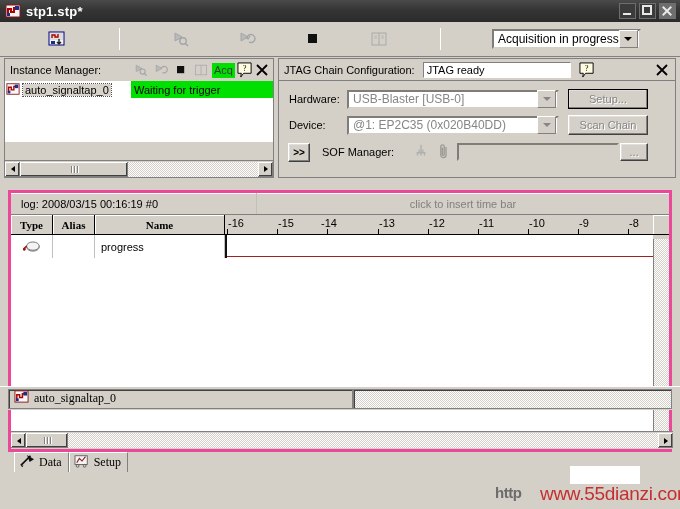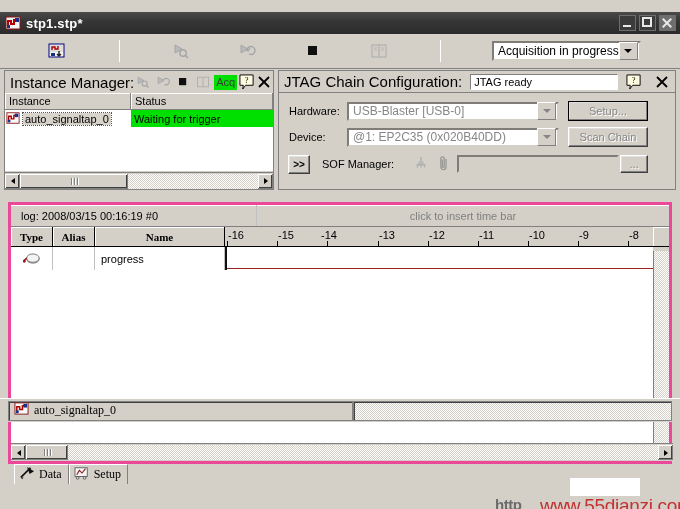--- a/index.html
+++ b/index.html
@@ -3,21 +3,21 @@
 <meta charset="utf-8">
 <style>
   html,body{margin:0;padding:0;}
   body{
     width:680px;height:509px;overflow:hidden;
     background:#d4d0c8;
     font-family:"Liberation Sans", sans-serif;
     font-size:11px;color:#000;
     -webkit-font-smoothing:none;
   }
-  .win{position:absolute;left:0;top:0;width:680px;height:410px;background:#d4d0c8;box-sizing:border-box;margin-top:12px;}
+  .win{position:absolute;left:0;top:0;width:680px;height:410px;background:#d4d0c8;box-sizing:border-box;}
 
   
   .titlebar{position:absolute;left:0;top:0;width:680px;height:22px;
     background:linear-gradient(to bottom,#4a4a4a 0%,#353535 45%,#2b2b2b 100%);
     display:flex;align-items:center;}
   .title-ico{width:16px;height:16px;margin-left:5px;margin-right:5px;position:relative;flex:none;}
   .title-txt{color:#fff;font-size:13px;font-weight:bold;letter-spacing:.2px;
     font-family:"Liberation Sans",sans-serif;}
   .tb-btns{margin-left:auto;display:flex;align-items:center;margin-right:4px;gap:3px;}
   .tb-btn{width:15px;height:14px;background:#3b3b3b;border:1px solid #6e6e6e;
@@ -38,21 +38,21 @@
   .combo{height:20px;border:2px inset #d4d0c8;background:#fff;display:flex;align-items:center;
      box-sizing:border-box;}
   .combo .ctext{padding-left:4px;flex:1;font-size:12px;white-space:nowrap;overflow:hidden;}
   .combo .carrow{width:17px;height:16px;border:1px solid #fff;border-right-color:#808080;border-bottom-color:#808080;
      background:#d4d0c8;display:flex;align-items:center;justify-content:center;margin-right:1px;}
   .tri-d{width:0;height:0;border-left:4px solid transparent;border-right:4px solid transparent;border-top:4px solid #000;}
 
   
   .panel{position:absolute;background:#d4d0c8;border:1px solid #808080;box-sizing:border-box;}
   .panel-hd{height:20px;display:flex;align-items:center;border-bottom:1px solid #808080;box-sizing:border-box;}
-  .panel-hd .ptitle{padding-left:5px;font-size:15px;white-space:nowrap;text-align:right;}
+  .panel-hd .ptitle{padding-left:5px;font-size:11px;white-space:nowrap;text-align:right;}
 
   .inpt{border:2px inset #d4d0c8;background:#fff;height:17px;box-sizing:border-box;
      display:flex;align-items:center;padding-left:3px;font-size:11px;overflow:hidden;white-space:nowrap;}
   .inpt.dis{background:#d4d0c8;color:#868686;}
   .btn{border:1px solid #fff;border-right-color:#404040;border-bottom-color:#404040;
      background:#d4d0c8;box-shadow:inset -1px -1px 0 #808080, inset 1px 1px 0 #dfdfdf;
      display:flex;align-items:center;justify-content:center;font-size:11px;box-sizing:border-box;}
   .btn.dis{color:#868686;text-shadow:1px 1px 0 #fff;}
   .btn.dark{border:1px solid #000;}
 
@@ -264,24 +264,20 @@
           </svg>
         </span>
         <span class="xbtn" style="width:14px;height:14px">
           <svg width="14" height="14" viewBox="0 0 14 14">
             <path d="M2 2 L12 12 M12 2 L2 12" stroke="#000" stroke-width="1.8"></path>
           </svg>
         </span>
       </span>
     </div>
 
-    <div class="lhead">
-      <div class="hc" style="width:126px">Instance</div>
-      <div class="hc" style="flex:1">Status</div>
-    </div>
 
     <div style="background:#fff;height:61px;position:relative;">
       <div style="display:flex;height:17px;">
         <div style="width:126px;display:flex;align-items:center;gap:3px;box-sizing:border-box;padding-left:1px;">
           <span>
             <svg width="14" height="14" viewBox="0 0 16 16">
               <rect x="1" y="2" width="14" height="12" fill="#f8f8f8" stroke="#8a1616"></rect>
               <path d="M3 11 L3 6 L6 6 L6 9 L9 9 L9 5 L13 5" stroke="#b00000" stroke-width="1.6" fill="none"></path>
               <rect x="2" y="10" width="3" height="3" fill="#1a2f86"></rect>
               <rect x="10" y="3" width="4" height="4" fill="#1a2f86"></rect>

